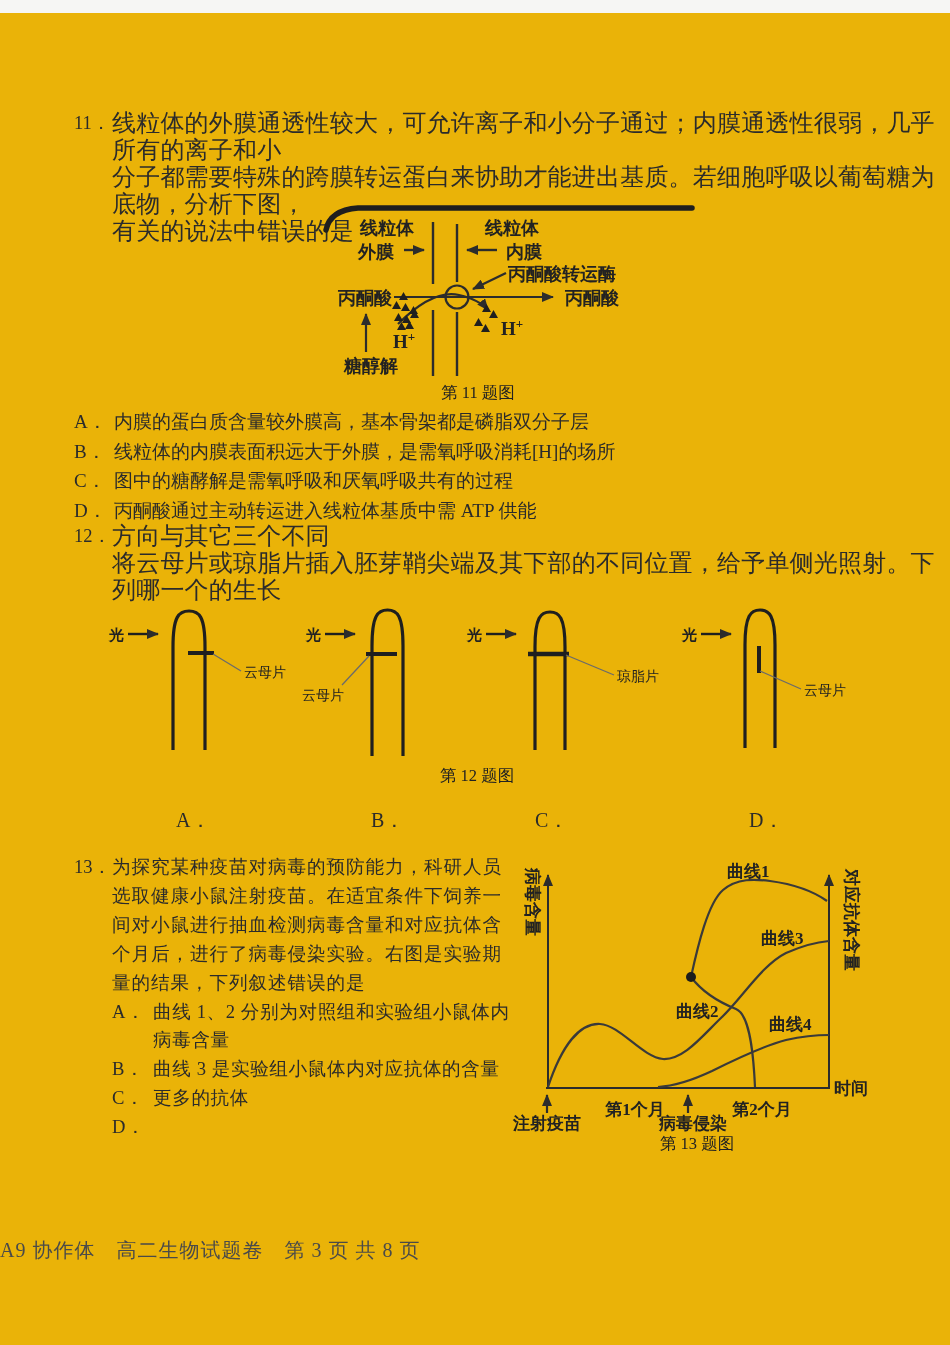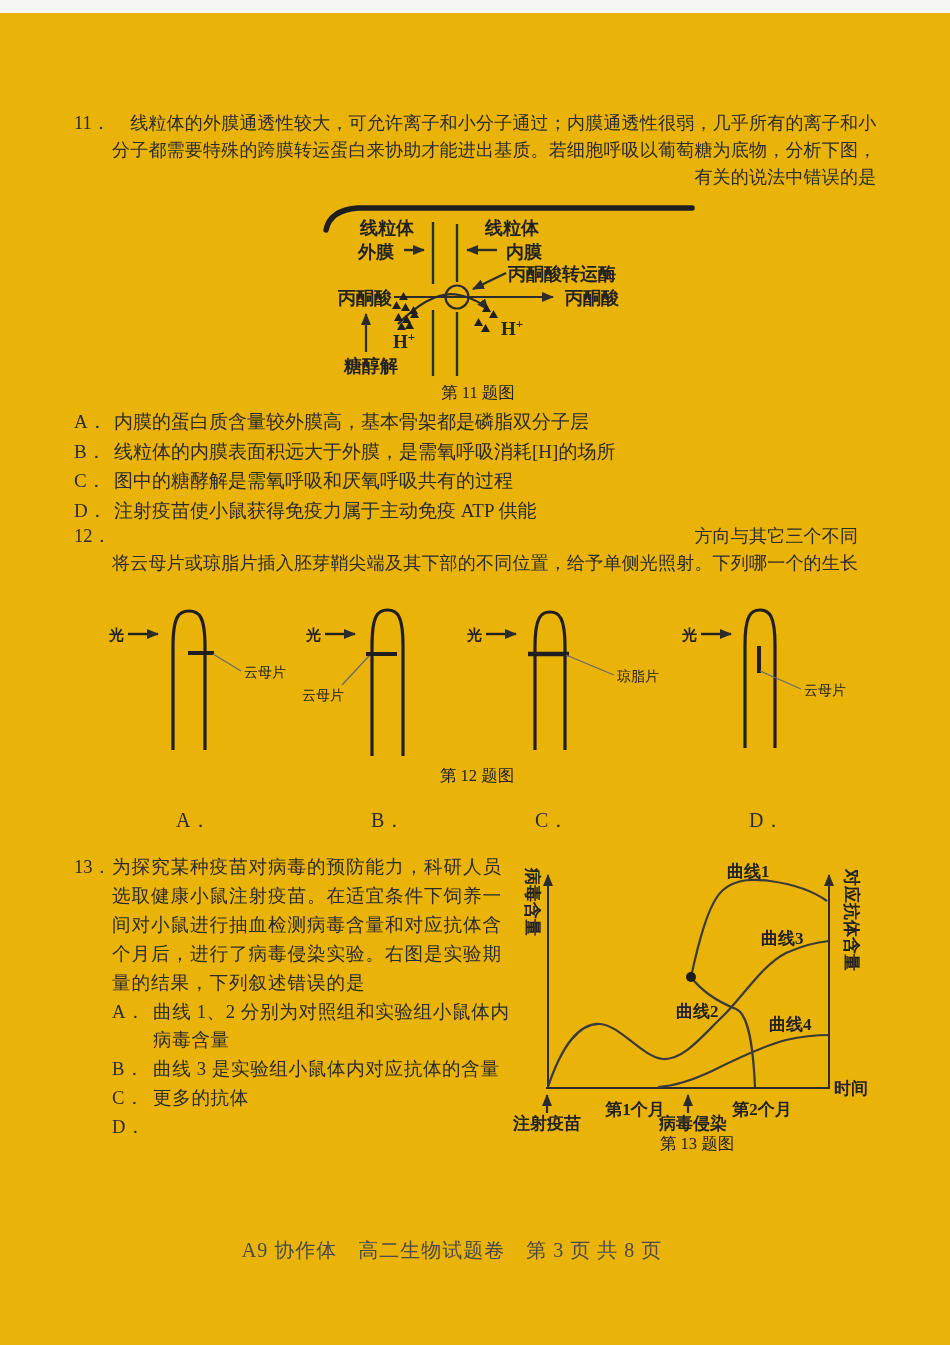--- a/index.html
+++ b/index.html
@@ -3,33 +3,33 @@
 <meta charset="utf-8">
 <style>
   html,body{margin:0;padding:0;background:#f6f6f4;}
   .page{
     position:relative;width:950px;height:1345px;background:#eab308;
     font-family:"Liberation Serif","DejaVu Serif",serif;color:#2b2b2b;
     overflow:hidden;margin:13px auto;
   }
   .para{position:absolute;display:flex;align-items:flex-start;}
   .qnum{flex:0 0 38px;font-size:18.5px;line-height:27px;}
-  .qlines{font-size:18px;line-height:27px;letter-spacing:0.2px;text-align:right;}
+  .qlines{font-size:24px;line-height:27px;letter-spacing:0.2px;}
   .opt-block{position:absolute;left:74px;}
   .opt-row{display:flex;font-size:19px;line-height:29.6px;}
   .opt-row .opt-label{flex:0 0 40px;}
   .q13col{position:absolute;left:74px;top:840px;width:440px;}
   .q13line{display:flex;font-size:18.6px;line-height:28.9px;letter-spacing:0.9px;}
   .q13line .qnum13{flex:0 0 38px;letter-spacing:0;}
   .q13opt{display:flex;font-size:18.6px;line-height:28.9px;letter-spacing:0.6px;}
   .q13opt .opt-label{flex:0 0 41px;}
   .fig{position:absolute;}
   .abcd{position:absolute;top:794px;left:0;width:950px;height:30px;font-size:20px;}
   .abcd span{position:absolute;top:0;}
-  .footer{position:absolute;top:1224px;left:0;width:904px;text-align:center;
+  .footer{position:absolute;top:1224px;left:0;width:904px;text-align:left;
     font-size:20px;color:#4a4a4a;letter-spacing:1px;}
   svg text{font-family:"Liberation Serif","DejaVu Serif",serif;fill:#222;}
 </style>
 </head>
 <body>
 
 <div class="page">
 
   <div class="para" style="left:74px;top:97px;">
     <span class="qnum">11．</span>
@@ -98,21 +98,21 @@
     <div class="opt-row">
       <span class="opt-label">B．</span>
       <span>线粒体的内膜表面积远大于外膜，是需氧呼吸消耗[H]的场所</span>
     </div>
     <div class="opt-row">
       <span class="opt-label">C．</span>
       <span>图中的糖酵解是需氧呼吸和厌氧呼吸共有的过程</span>
     </div>
     <div class="opt-row">
       <span class="opt-label">D．</span>
-      <span>注射疫苗使小鼠获得免疫力属于主动免疫 ATP 供能</span>
+      <span>丙酮酸通过主动转运进入线粒体基质中需 ATP 供能</span>
     </div>
   </div>
 
   <div class="para" style="left:74px;top:510px;">
     <span class="qnum">12．</span>
     <div class="qlines">
       <div>方向与其它三个不同</div>
       <div>将云母片或琼脂片插入胚芽鞘尖端及其下部的不同位置，给予单侧光照射。下列哪一个的生长</div>
     </div>
   </div>

